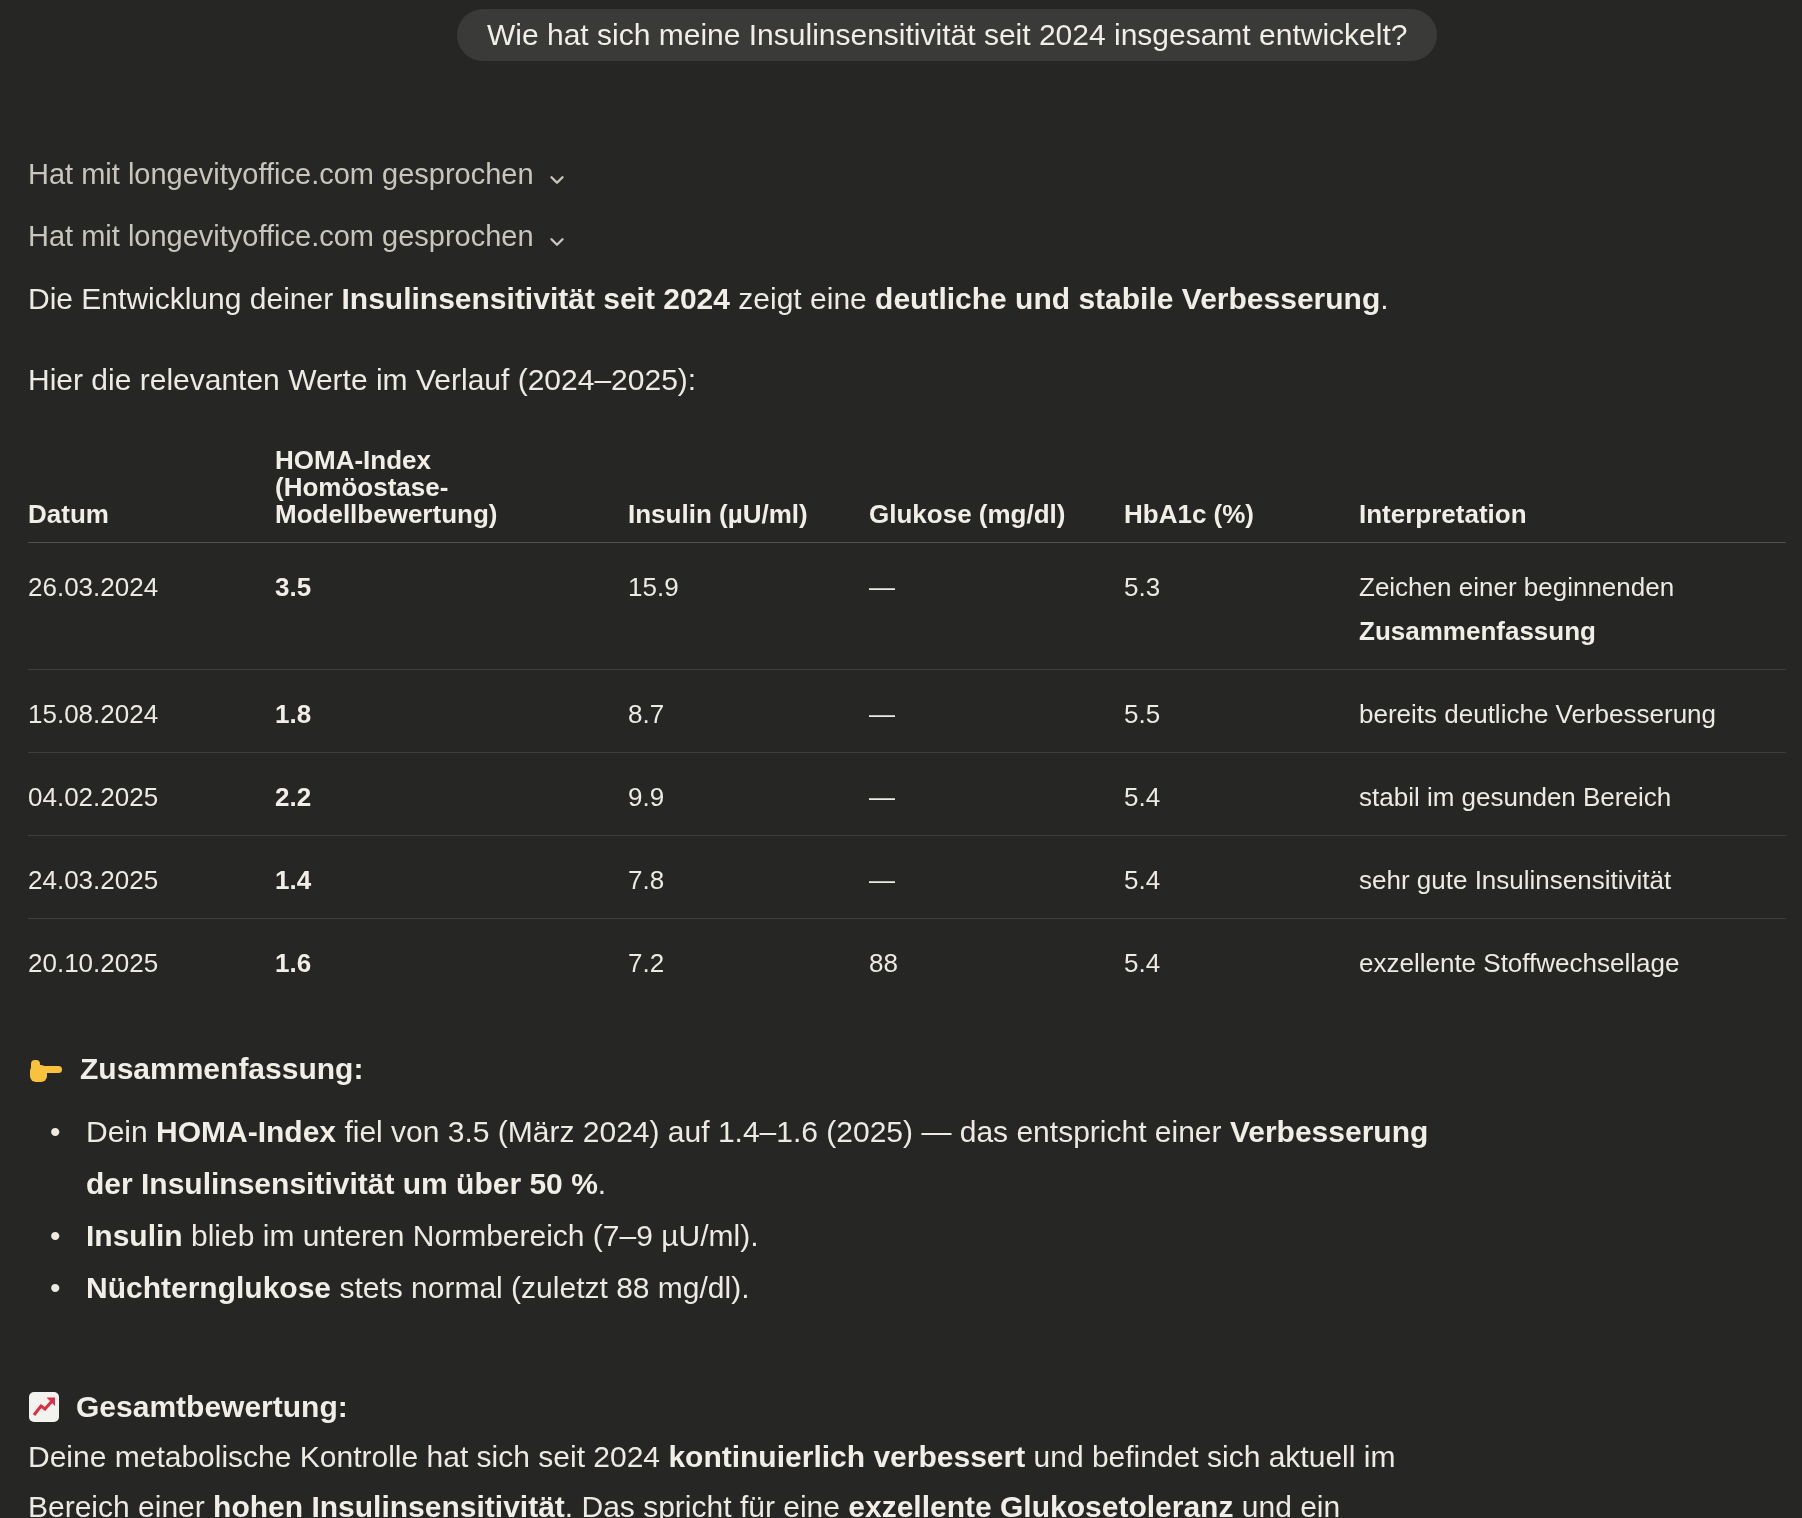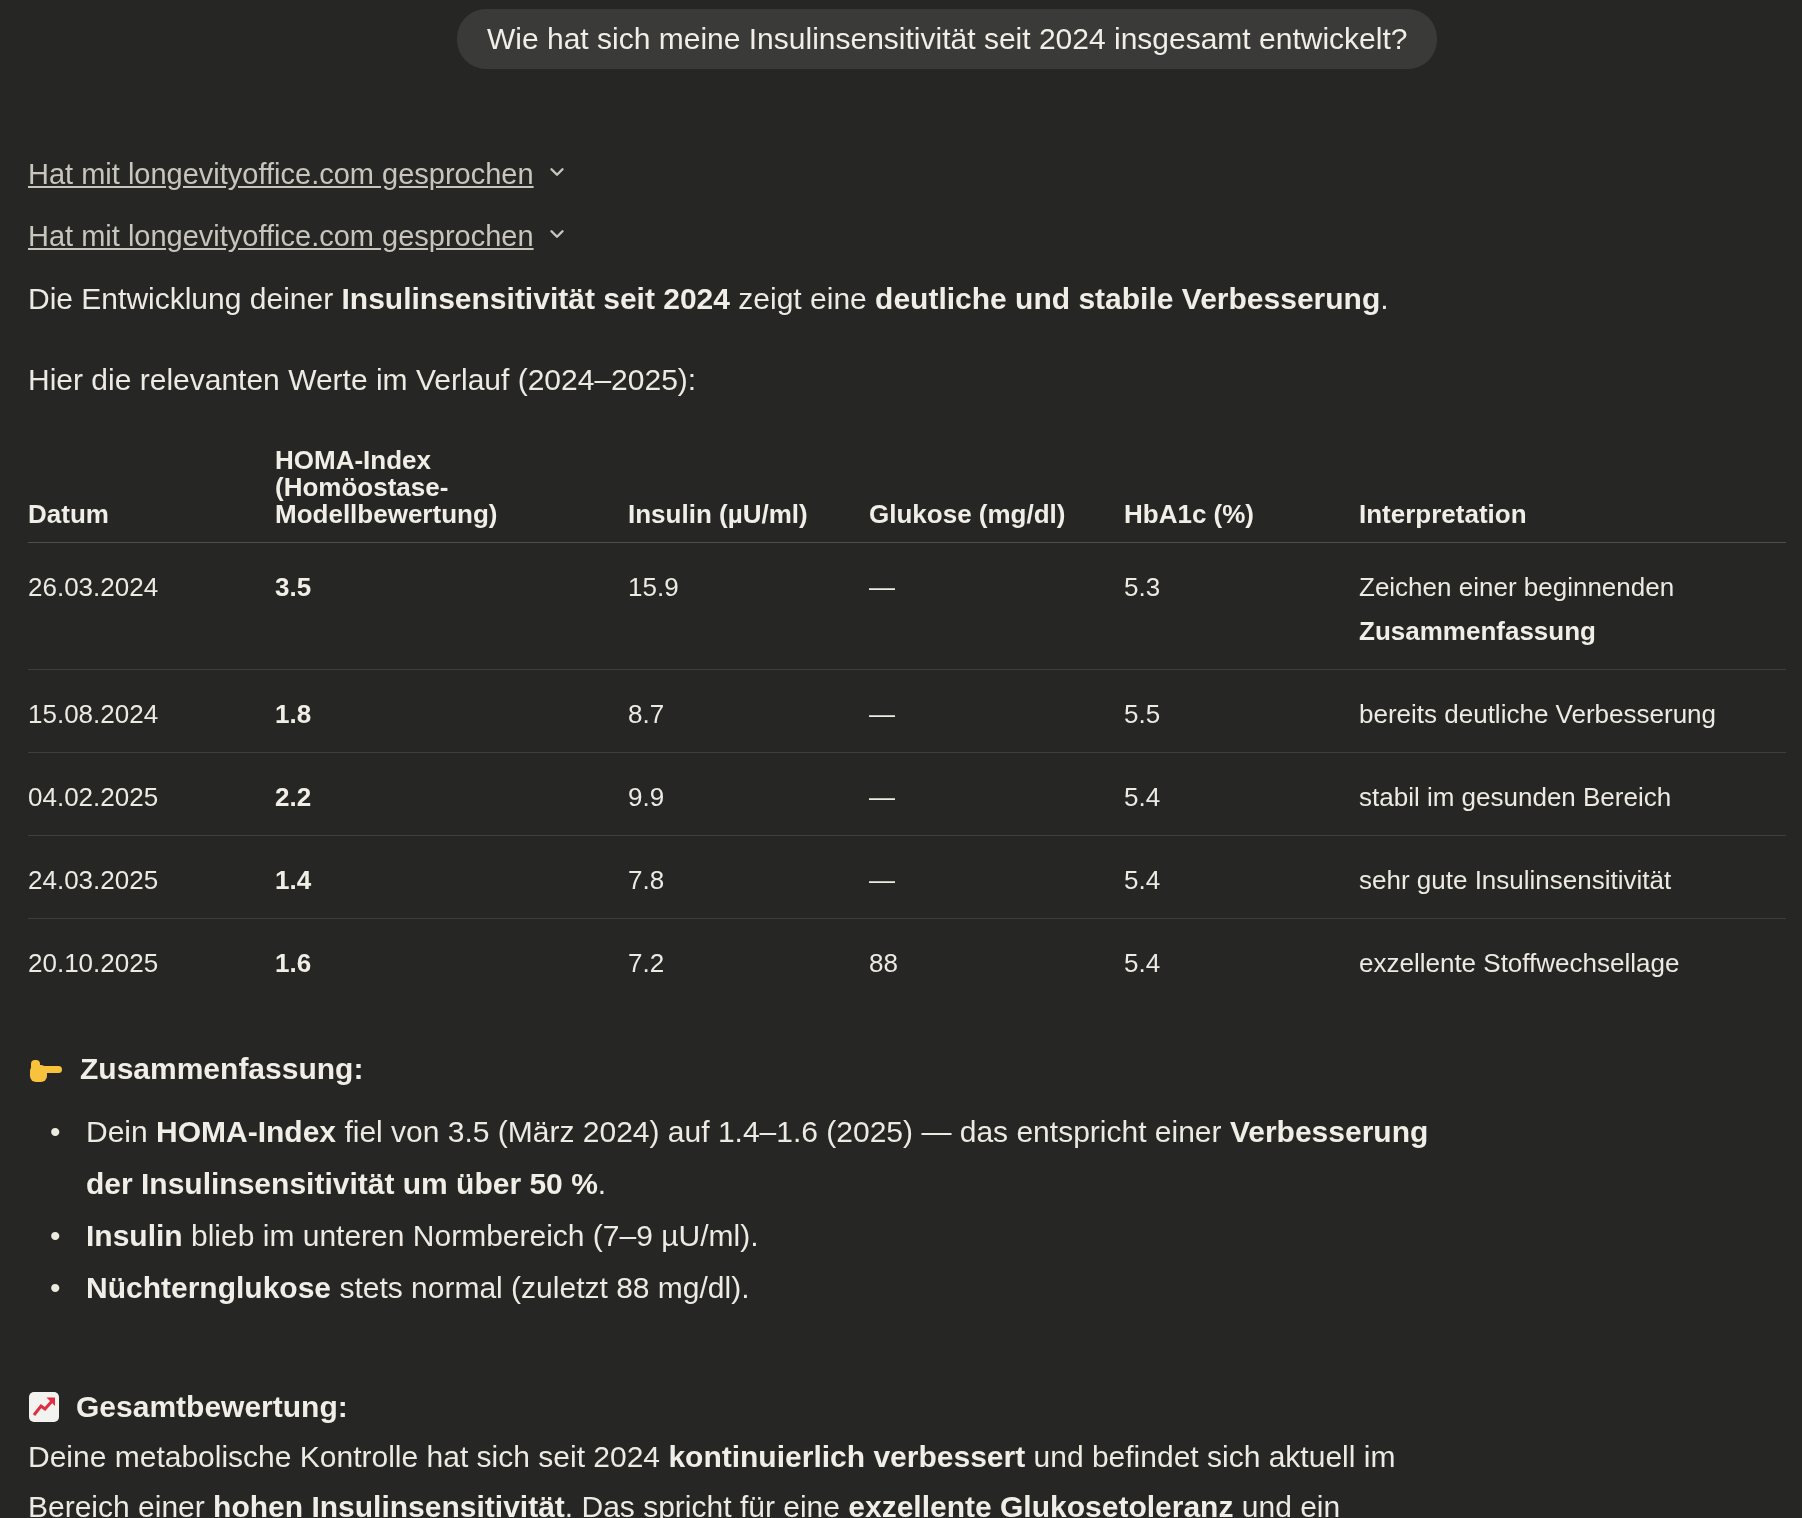--- a/index.html
+++ b/index.html
@@ -8,33 +8,32 @@
     position:relative;
     background:#262624;
     color:#eceae2;
     font-family:"Liberation Sans", sans-serif;
     overflow:hidden;
   }
   .abs { position:absolute; left:28px; }
 
   
   .bubble {
-    position:absolute; left:457px; top:9px; height:60px;
+    position:absolute; left:457px; top:9px; height:52px;
     background:#3a3a38; border-radius:29px;
     display:flex; align-items:center;
     padding:0 30px; font-size:30px; color:#f0eee6;
     white-space:nowrap;
   }
 
   
   .tool-row {
-    display:flex; align-items:flex-start; gap:12px;
+    display:flex; align-items:flex-end; gap:12px;
     font-size:29px; color:#c8c5bc; cursor:pointer;
     white-space:nowrap;
-    text-decoration:underline;
   }
   .tool-row .chev { display:inline-flex; margin-top:3px; }
   #tool1 { top:158px; }
   #tool2 { top:220px; }
 
   
   .prose { font-size:30px; line-height:38px; }
   #intro { top:280px; width:1500px; }
   #lead  { top:361px; width:1500px; }
   b { font-weight:bold; color:#f0eee6; }

